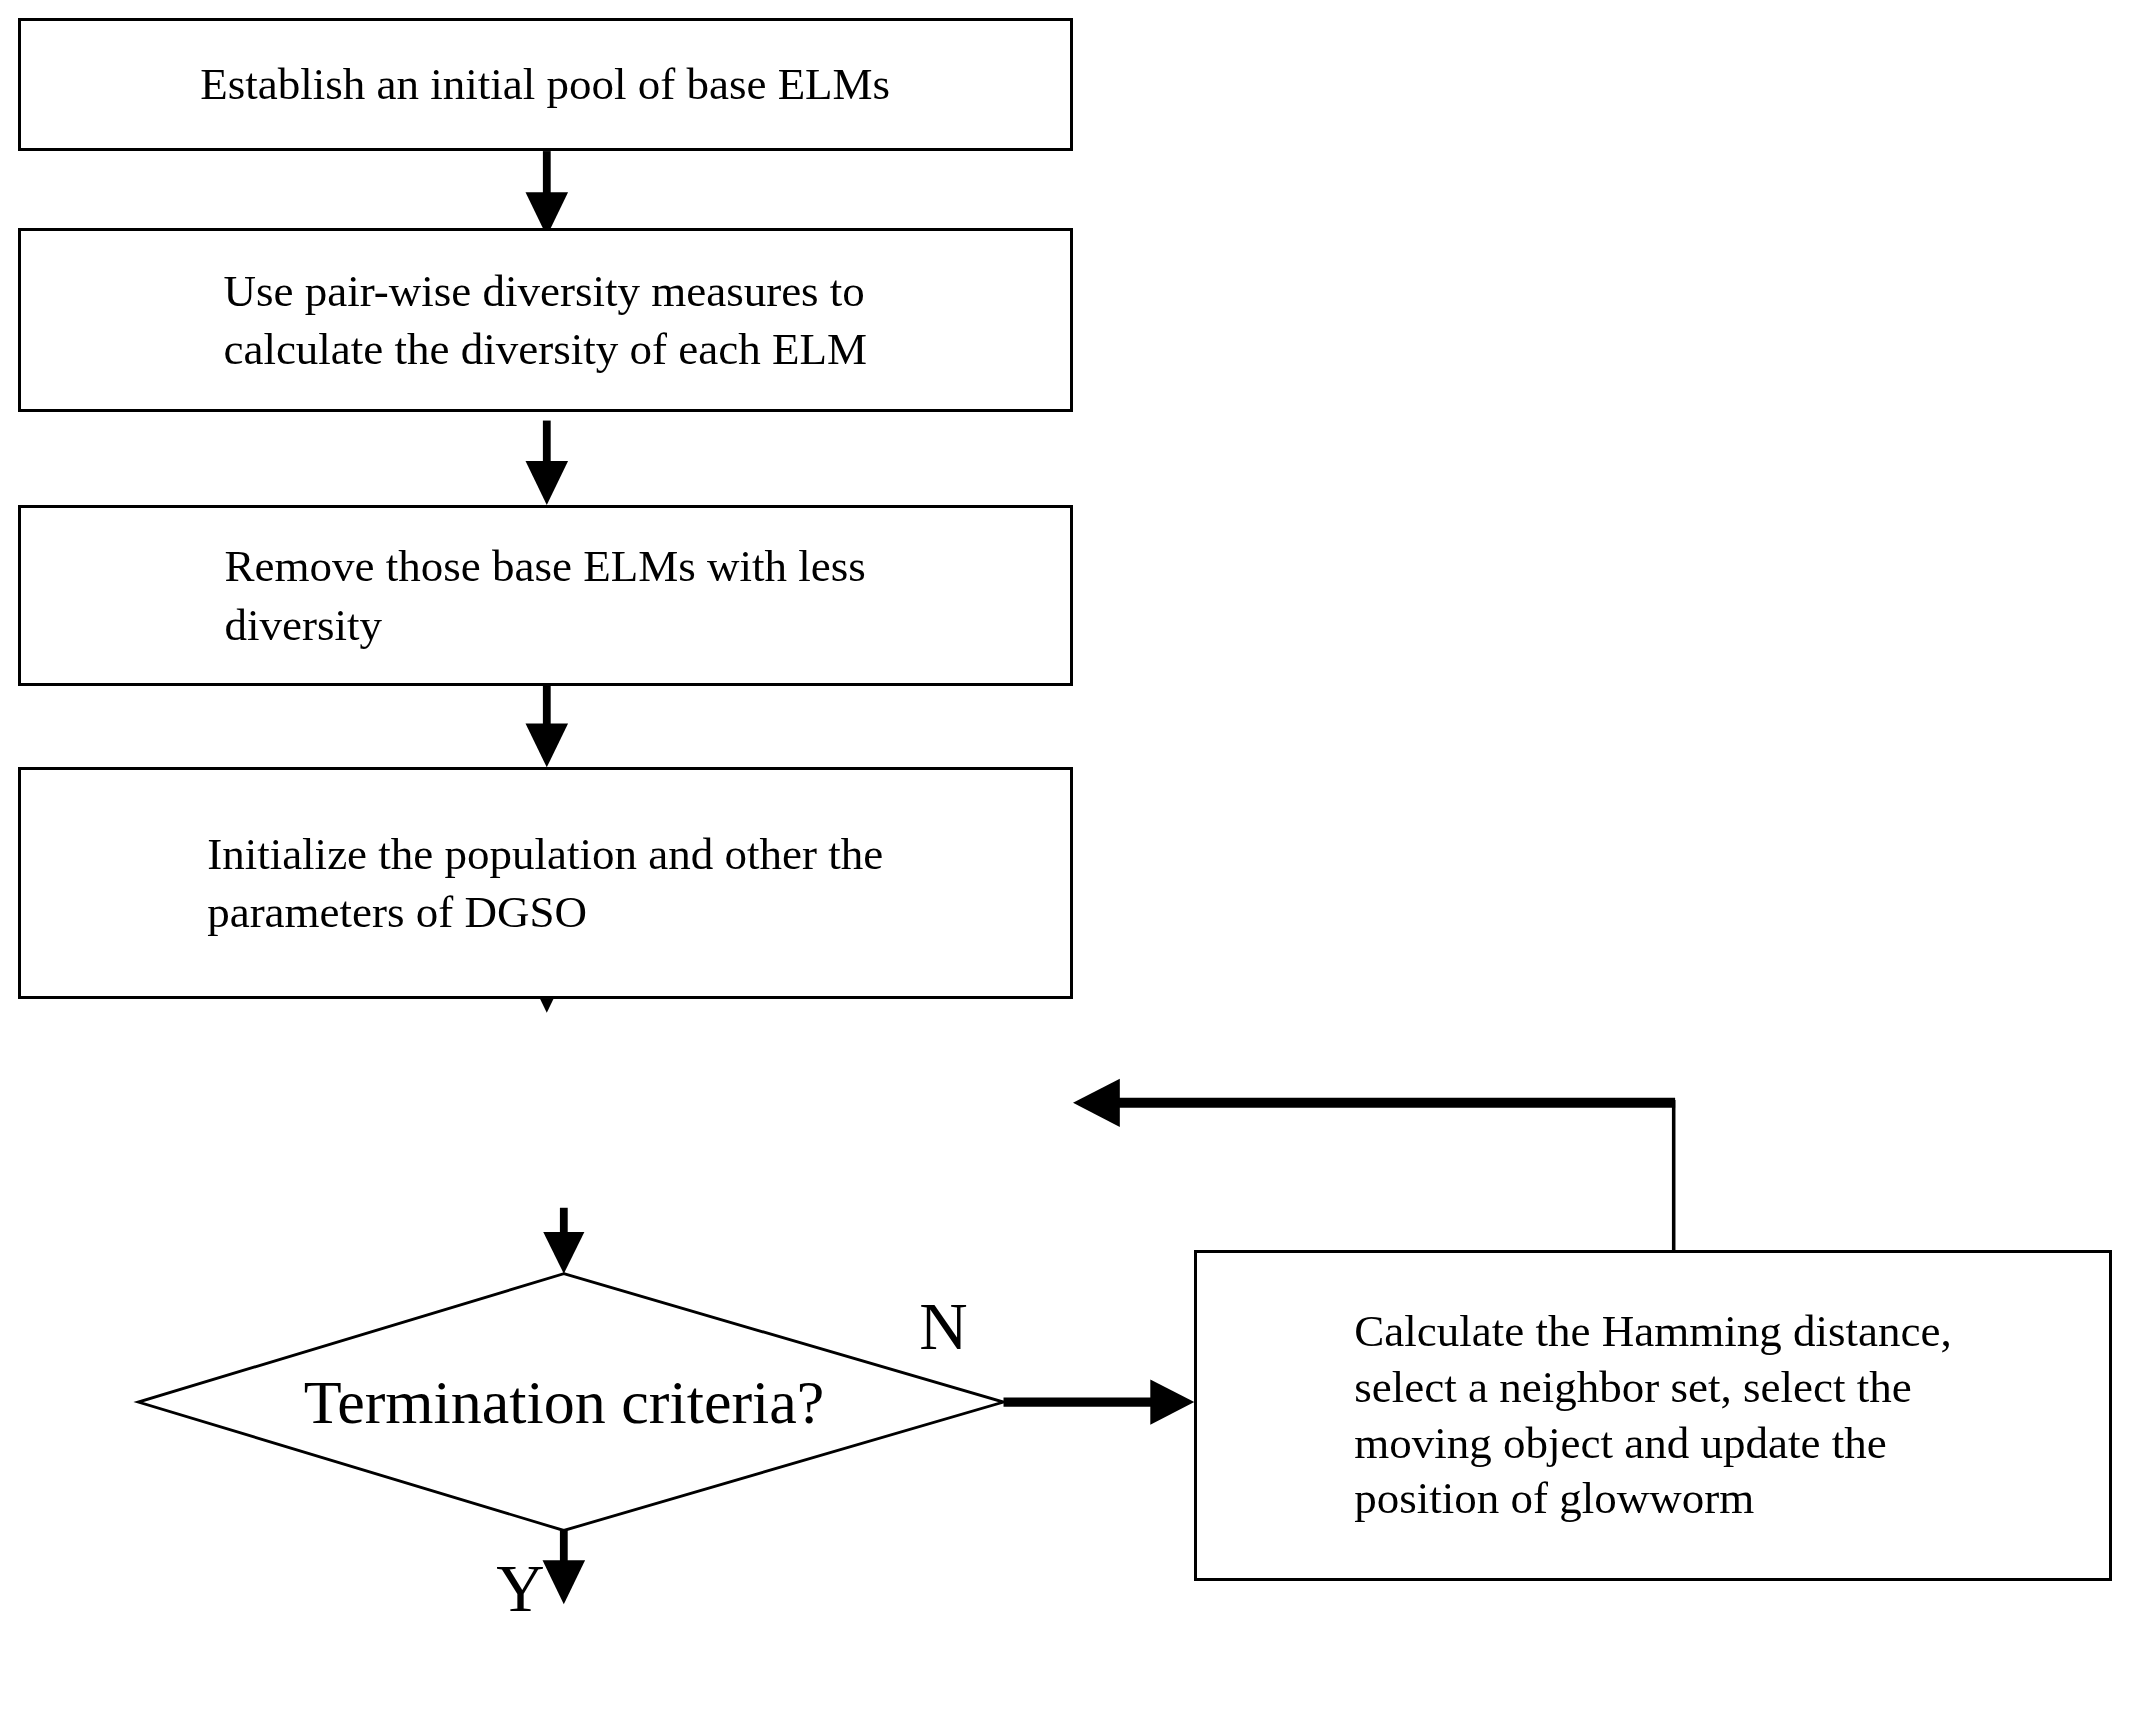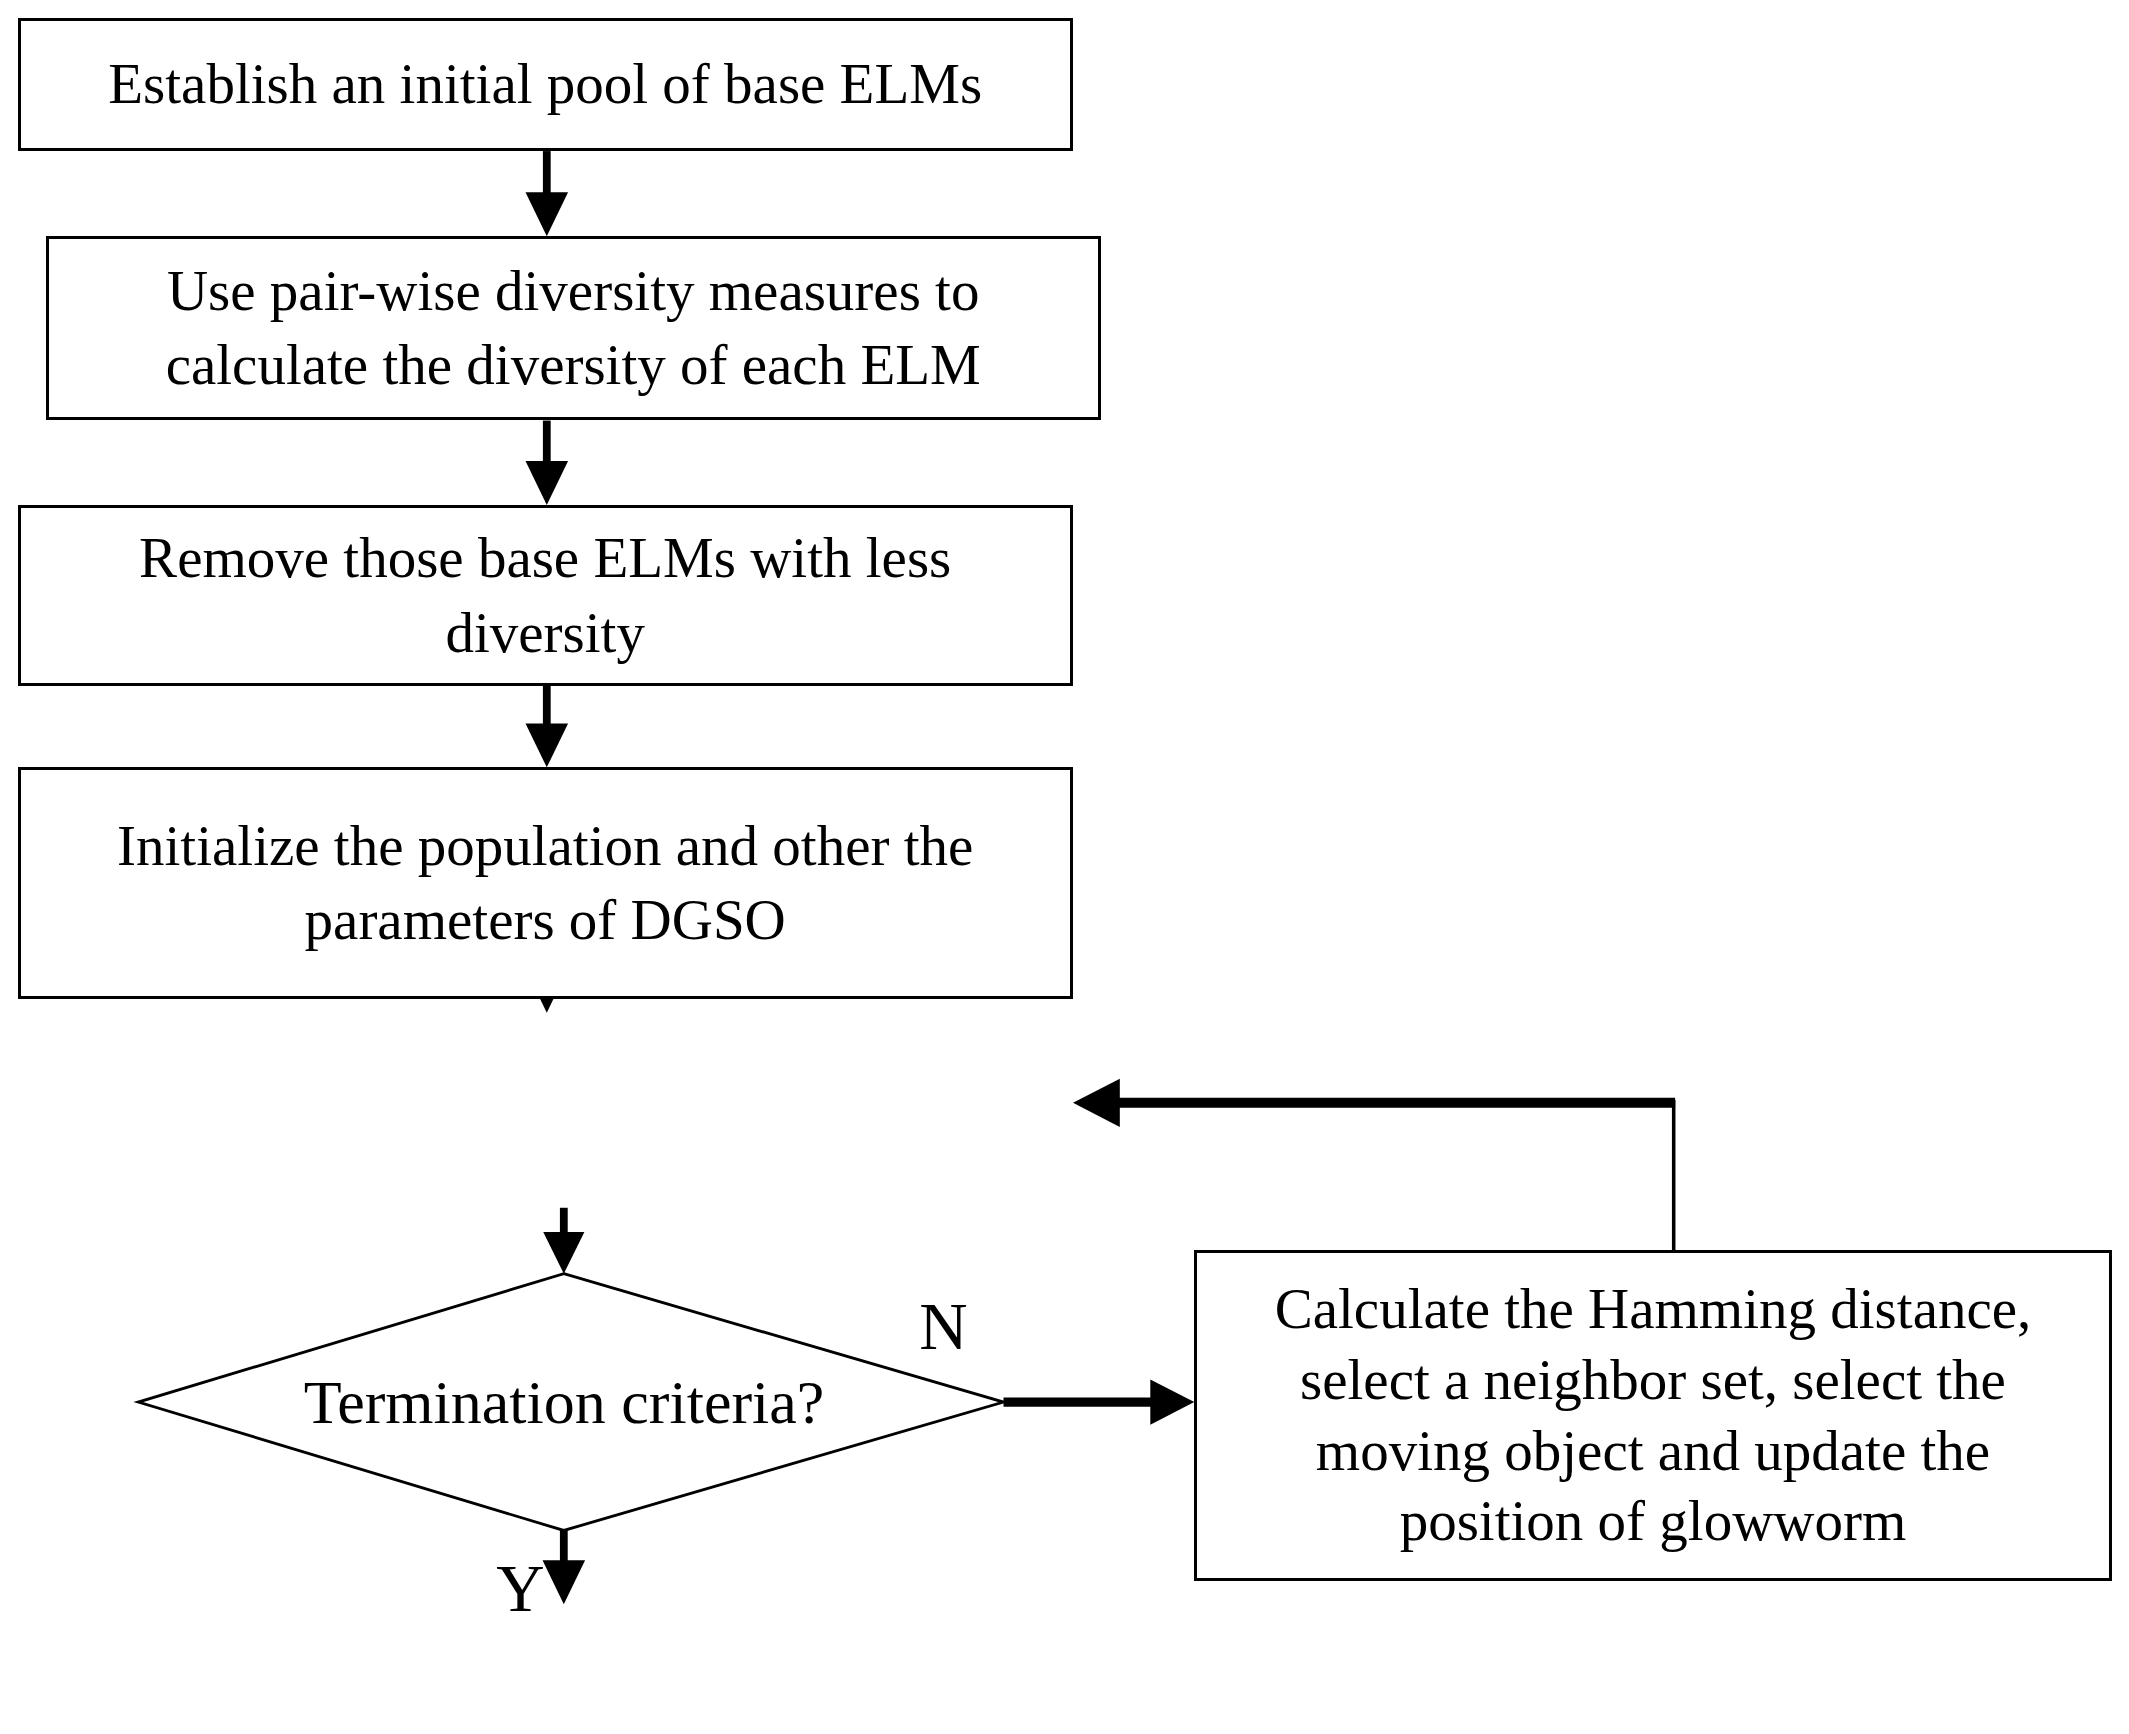--- a/index.html
+++ b/index.html
@@ -24,22 +24,21 @@
     height: 1734px;
   }
   .node {
     position: absolute;
     box-sizing: border-box;
     border: 3.5px solid #000000;
     background: #ffffff;
     display: flex;
     align-items: center;
     justify-content: center;
-    text-align: center;
-    font-size: 57px;
+    font-size: 45px;
     line-height: 1.3;
     white-space: pre-line;
     padding: 0 14px;
   }
   .node.compact {
     line-height: 1.24;
   }
   .free-label {
     position: absolute;
     display: flex;
@@ -50,21 +49,21 @@
     line-height: 1.2;
     white-space: pre-line;
     background: transparent;
   }
   .branch-letter {
     font-size: 67px;
   }
 
   
   #n-establish  { left: 17.7px;   top: 17.7px;   width: 1055px; height: 133px; }
-  #n-pairwise   { left: 17.7px;   top: 236px;  width: 1055px; height: 184px; margin-left: 28px; }
+  #n-pairwise   { left: 17.7px;   top: 228px;  width: 1055px; height: 184px; }
   #n-remove     { left: 17.7px;   top: 505px;  width: 1055px; height: 181px; }
   #n-initialize { left: 17.7px;   top: 767px; width: 1055px; height: 232px; }
   #n-fitness    { left: 17.7px;   top: 1013px; width: 1055px; height: 195px; }
   #n-output     { left: 48px;   top: 1604px; width: 1055px; height: 112px; }
   #n-hamming    { left: 1194px; top: 1250px; width: 918px; height: 331px; }
   #n-termination{ left: 174px;  top: 1348px; width: 780px; height: 109px; }
   #lbl-n        { left: 887px; top: 1277px; width: 113px;  height: 99px; }
   #lbl-y        { left: 464px;  top: 1539px; width: 113px;  height: 99px; }
 </style>
 </head>

